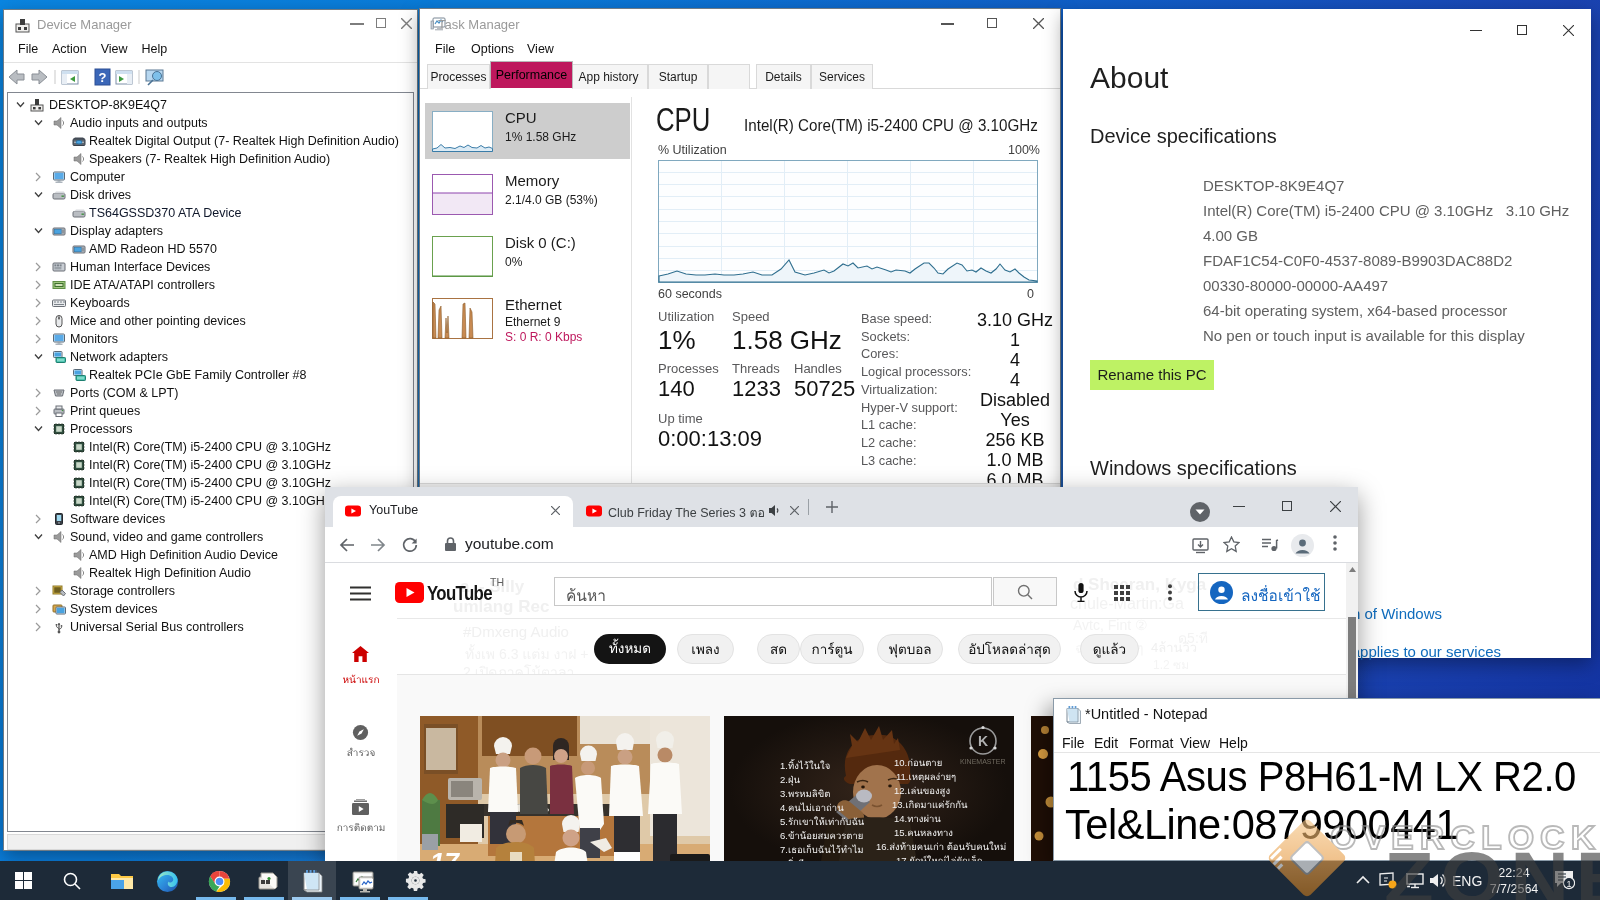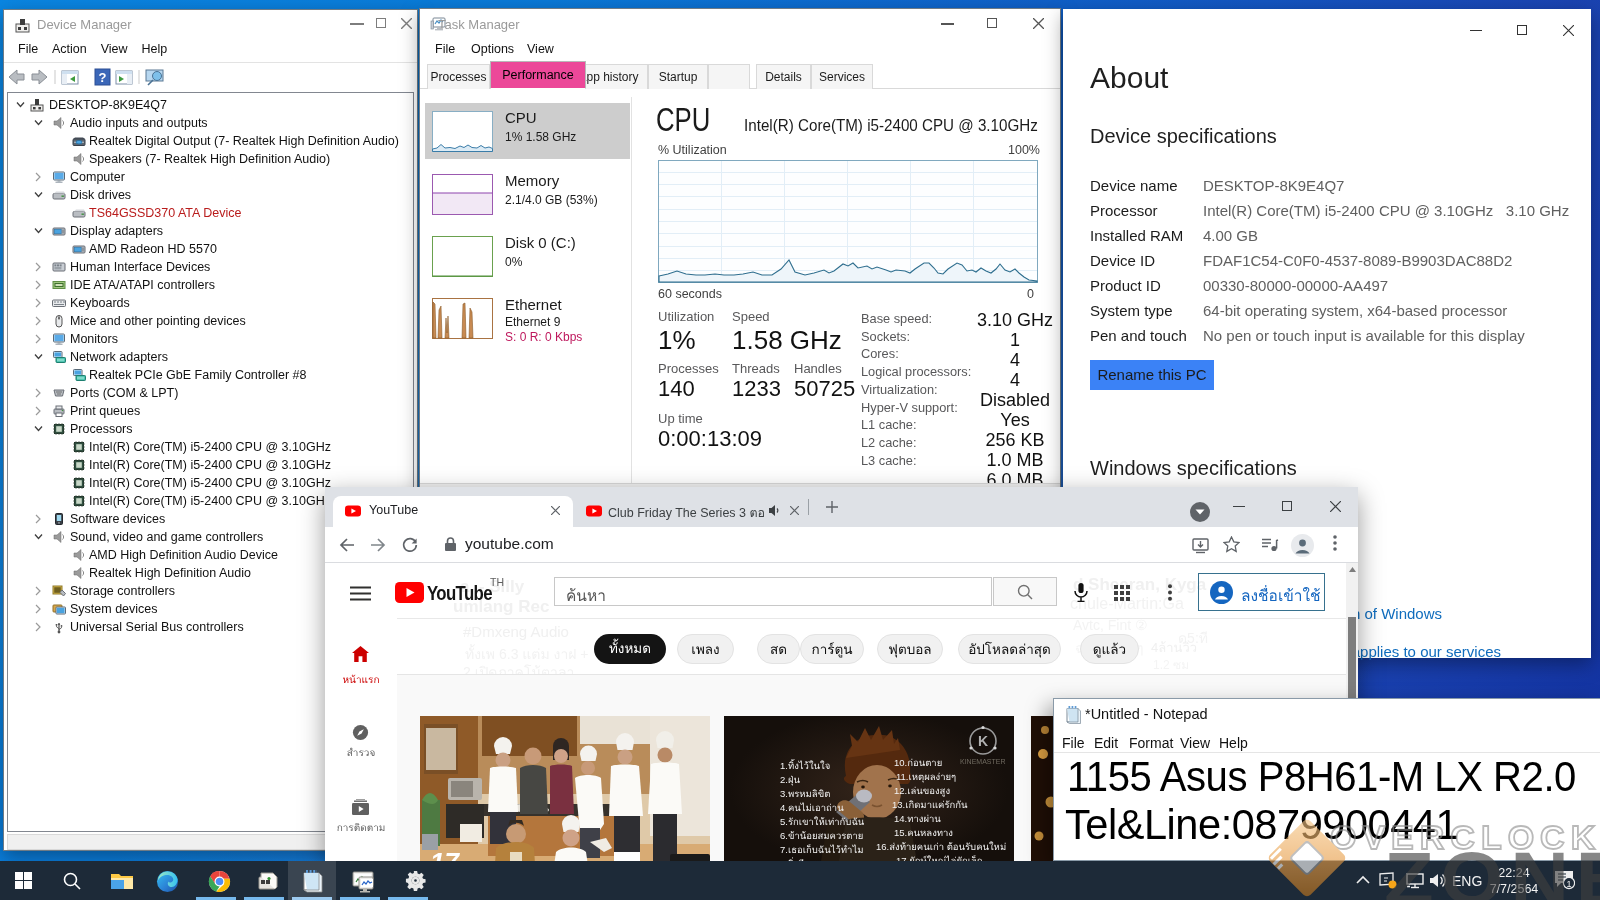--- a/index.html
+++ b/index.html
@@ -312,21 +312,21 @@
 <svg class="abs" style="left:26px;top:98px" width="9" height="7">
         <use href="#c-v"></use>
       </svg>
       <svg class="abs" style="left:44px;top:95px" width="14" height="14">
         <use href="#i-disk"></use>
       </svg>
       <div class="abs" style="left:62px;top:93px;height:18px;line-height:18px;font-size:12.5px;color:#111;white-space:nowrap;">Disk drives</div>
 <svg class="abs" style="left:64px;top:113px" width="14" height="14">
         <use href="#i-disk"></use>
       </svg>
-      <div class="abs" style="left:81px;top:111px;height:18px;line-height:18px;font-size:12.5px;color:#b91c1c;white-space:nowrap;">TS64GSSD370 ATA Device</div>
+      <div class="abs" style="left:81px;top:111px;height:18px;line-height:18px;font-size:12.5px;color:#0f172a;white-space:nowrap;">TS64GSSD370 ATA Device</div>
 <svg class="abs" style="left:26px;top:134px" width="9" height="7">
         <use href="#c-v"></use>
       </svg>
       <svg class="abs" style="left:44px;top:131px" width="14" height="14">
         <use href="#i-disp"></use>
       </svg>
       <div class="abs" style="left:62px;top:129px;height:18px;line-height:18px;font-size:12.5px;color:#111;white-space:nowrap;">Display adapters</div>
 <svg class="abs" style="left:64px;top:149px" width="14" height="14">
         <use href="#i-disp"></use>
       </svg>
@@ -476,21 +476,21 @@
   <svg class="abs" style="left:613px;top:9px" width="11" height="11" viewBox="0 0 11 11">
       <path d="M0 0 L11 11 M11 0 L0 11" stroke="#555" stroke-width="1.3"></path>
     </svg>
 
   <div class="abs" style="left:15px;top:33px;font-size:12.5px;color:#111;">File</div>
   <div class="abs" style="left:51px;top:33px;font-size:12.5px;color:#111;">Options</div>
   <div class="abs" style="left:107px;top:33px;font-size:12.5px;color:#111;">View</div>
 
   <div class="abs" style="left:0;top:79px;width:640px;height:1px;background:#d9d9d9"></div>
   <div class="abs tab" style="left:7px;width:63px;">Processes</div>
-  <div class="abs" style="left:70px;top:52px;width:96px;height:28px;line-height:27px;text-align:center;font-size:12.5px;background:#ec4899;border:1px solid #b9b9b9;border-bottom:1px solid #fff;z-index:2;">Performance</div>
+  <div class="abs" style="left:70px;top:52px;width:83px;height:28px;line-height:27px;text-align:center;font-size:12.5px;background:#be185d;border:1px solid #b9b9b9;border-bottom:1px solid #fff;z-index:2;">Performance</div>
   <div class="abs tab" style="left:149px;width:79px;">App history</div>
   <div class="abs tab" style="left:228px;width:60px;">Startup</div>
   <div class="abs tab" style="left:288px;width:32px;padding-left:40px;">Users</div>
   <div class="abs tab" style="left:336px;width:55px;">Details</div>
   <div class="abs tab" style="left:391px;width:62px;">Services</div>
 
   <div class="abs" style="left:5px;top:94px;width:205px;height:56px;background:#cdcdcd;"></div>
   <svg class="abs" style="left:12px;top:102px" width="61" height="41" viewBox="0 0 61 41">
     <rect x="0.5" y="0.5" width="60" height="40" fill="#fff" stroke="#88aec4" stroke-width="1"></rect>
     <path d="M0.5 38 L5 37 L9 33.5 L13 37 L18 36.5 L23 37.5 L28 35 L32 36.5 L36 34 L40 36.5 L45 37 L49 34.5 L53 37 L57 36 L60.5 37.5 L60.5 40.5 L0.5 40.5 Z" fill="#dcebf5" stroke="#3a7ca8" stroke-width="1"></path>
@@ -565,23 +565,22 @@
 </div>
 
 <div class="win" id="settings" style="left:1063px;top:9px;width:528px;height:649px;z-index:1;">
   <div class="abs" style="left:407px;top:21px;width:12px;height:1.2px;background:#333"></div>
   <div class="abs" style="left:454px;top:16px;width:10px;height:10px;border:1.2px solid #333"></div>
   <svg class="abs" style="left:500px;top:16px" width="11" height="11" viewBox="0 0 11 11">
       <path d="M0 0 L11 11 M11 0 L0 11" stroke="#333" stroke-width="1.1"></path>
     </svg>
   <div class="abs" style="left:27px;top:52px;font-size:30px;color:#1f1f1f;">About</div>
   <div class="abs" style="left:27px;top:116px;font-size:20px;color:#1f1f1f;">Device specifications</div>
-  <div class="abs" style="left:27px;top:164px;font-size:15px;color:#1b1b1b;line-height:25px;">Device name<br>Processor<br>Installed RAM<br>Device ID<br>Product ID<br>System type<br>Pen and touch</div>
   <div class="abs" style="left:140px;top:164px;font-size:15px;color:#606060;line-height:25px;white-space:nowrap;">DESKTOP-8K9E4Q7<br>Intel(R) Core(TM) i5-2400 CPU @ 3.10GHz&nbsp;&nbsp;&nbsp;3.10 GHz<br>4.00 GB<br>FDAF1C54-C0F0-4537-8089-B9903DAC88D2<br>00330-80000-00000-AA497<br>64-bit operating system, x64-based processor<br>No pen or touch input is available for this display</div>
-  <div class="abs" style="left:27px;top:351px;width:124px;height:30px;background:#3b82f6;font-size:15px;color:#1b1b1b;text-align:center;line-height:30px;">Rename this PC</div>
+  <div class="abs" style="left:27px;top:351px;width:124px;height:30px;background:#bef264;font-size:15px;color:#1b1b1b;text-align:center;line-height:30px;">Rename this PC</div>
   <div class="abs" style="left:27px;top:448px;font-size:20px;color:#1f1f1f;">Windows specifications</div>
   <div class="abs" style="left:27px;top:496px;font-size:15px;color:#606060;line-height:25px;">Edition&nbsp;&nbsp;&nbsp;&nbsp;&nbsp;&nbsp;&nbsp;&nbsp;&nbsp;&nbsp;&nbsp;&nbsp;Windows 10 Pro<br>Version&nbsp;&nbsp;&nbsp;&nbsp;&nbsp;&nbsp;&nbsp;&nbsp;&nbsp;&nbsp;&nbsp;20H2</div>
   <div class="abs" style="left:0;width:379px;top:596px;font-size:15px;color:#0f6cbd;text-align:right;white-space:nowrap;overflow:hidden;direction:rtl;">Change product key or upgrade your edition of Windows</div>
   <div class="abs" style="left:0;width:438px;top:634px;font-size:15px;color:#0f6cbd;text-align:right;white-space:nowrap;overflow:hidden;direction:rtl;">Read the Microsoft Services Agreement that applies to our services</div>
 </div>
 
 <div class="win" id="chrome" style="left:325px;top:487px;width:1033px;height:374px;z-index:10;box-shadow:0 8px 24px rgba(0,0,0,.4);overflow:hidden;">
 
   <div class="abs" style="left:0;top:0;width:1033px;height:40px;background:#dee1e6;"></div>
   <div class="abs" style="left:8px;top:9px;width:240px;height:31px;background:#fff;border-radius:8px 8px 0 0;"></div>

